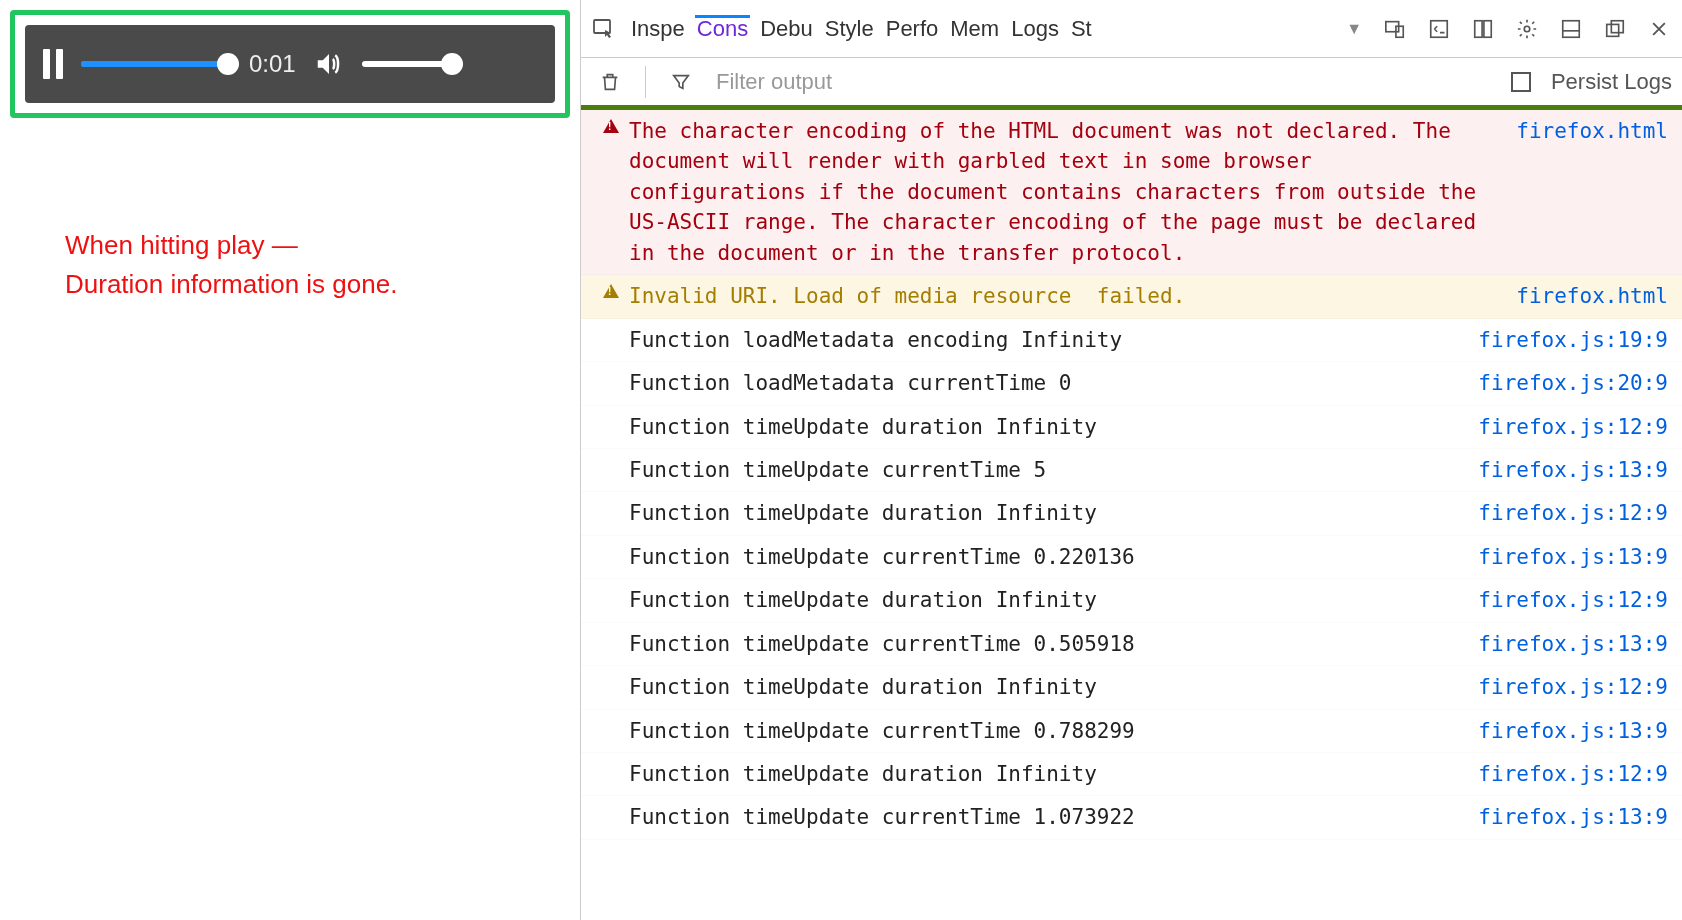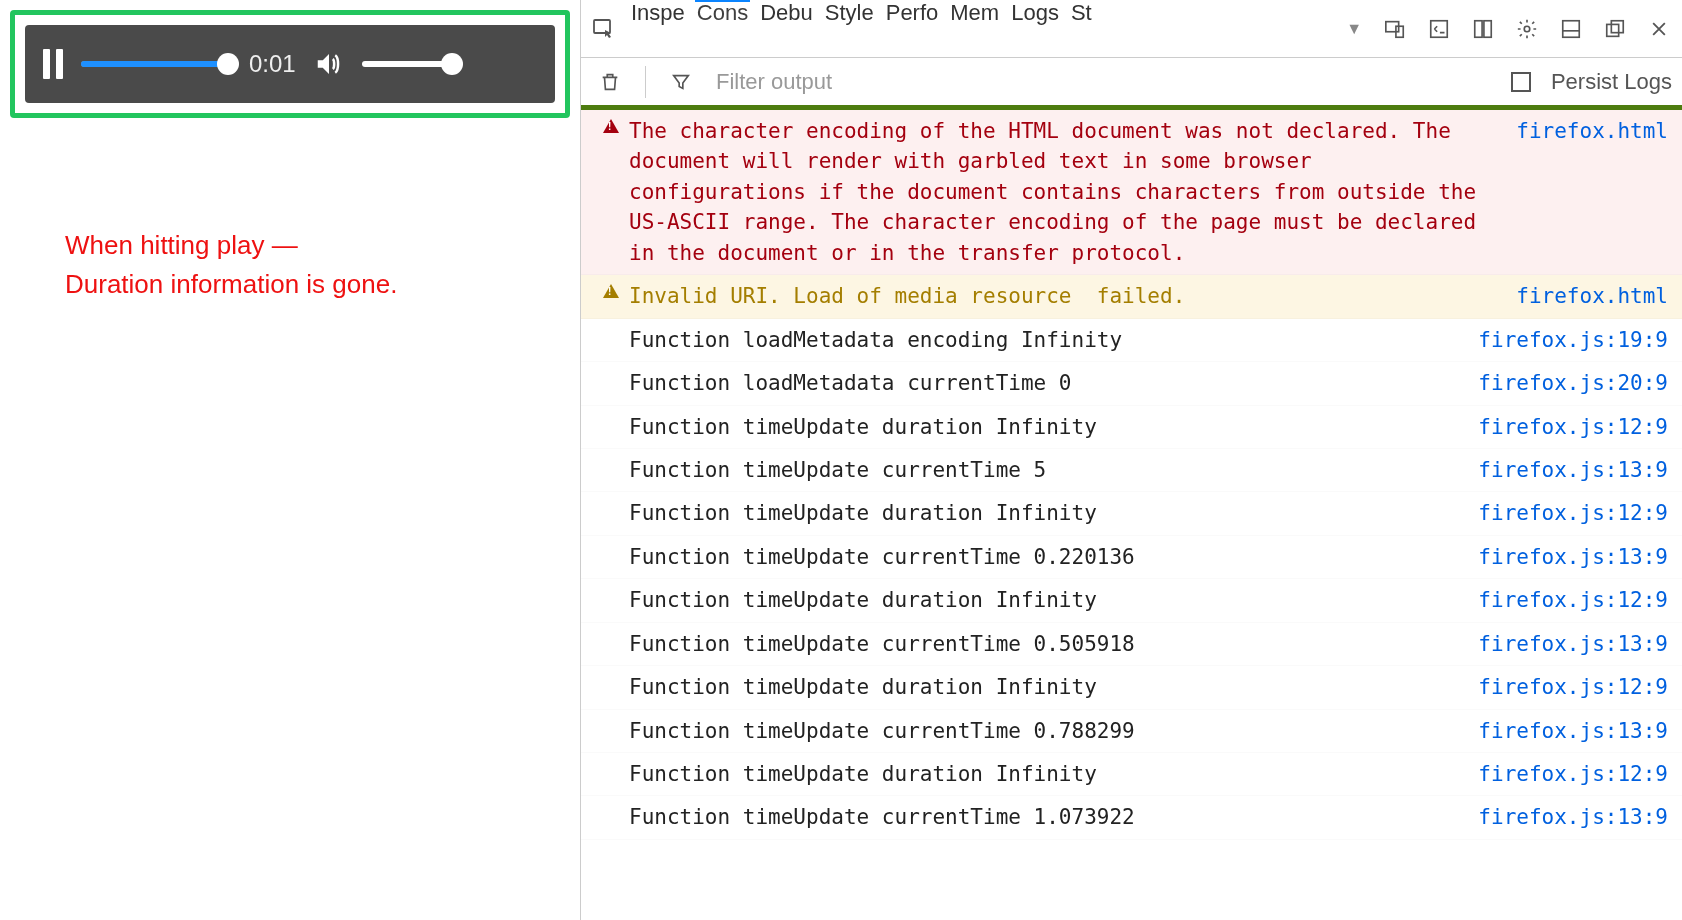--- a/index.html
+++ b/index.html
@@ -124,33 +124,33 @@
     justify-content: center;
     border-radius: 3px;
     cursor: pointer;
   }
   .tabs {
     display: flex;
     overflow: hidden;
     flex: 1;
     font-size: 22px;
     color: #333;
-    align-items: flex-start;
+    align-items: center;
     height: 100%;
   }
   .tab {
     padding: 0 6px;
     display: flex;
     align-items: center;
     cursor: pointer;
     white-space: nowrap;
     position: relative;
   }
   .tab.active {
-    color: #404040;
+    color: #6d28d9;
   }
   .tab.active::before {
     content: "";
     position: absolute;
     top: -1px;
     left: 4px;
     right: 4px;
     height: 3px;
     background: #0a84ff;
   }

